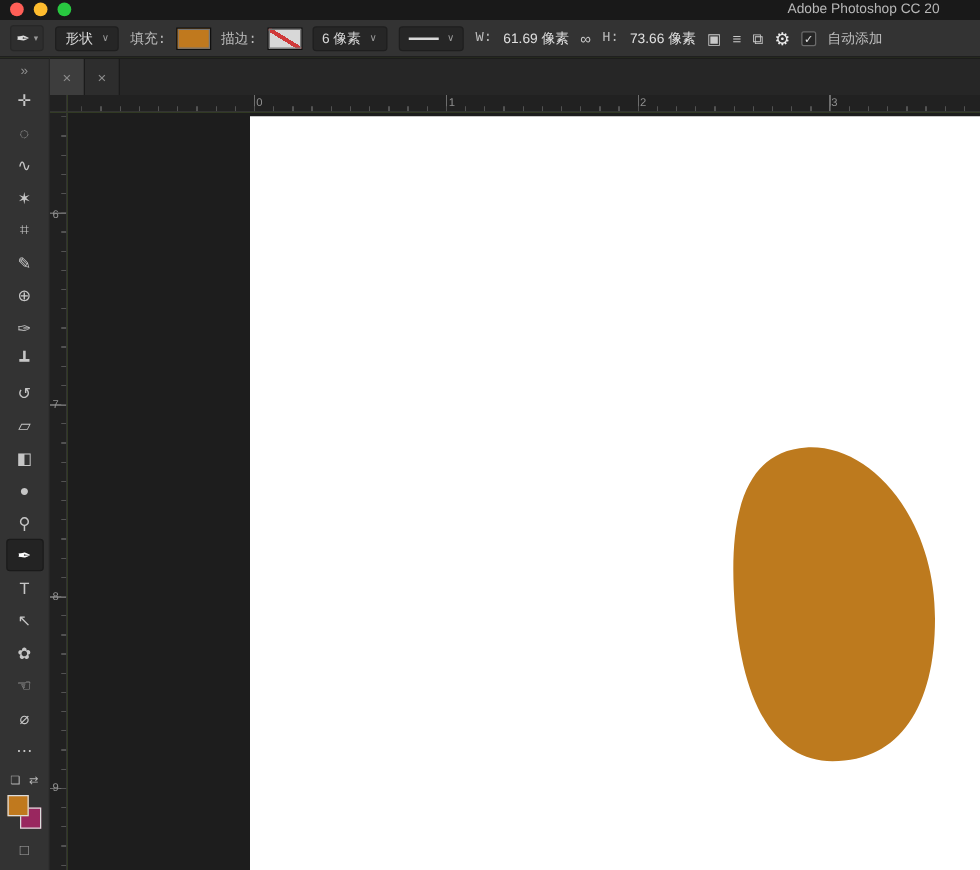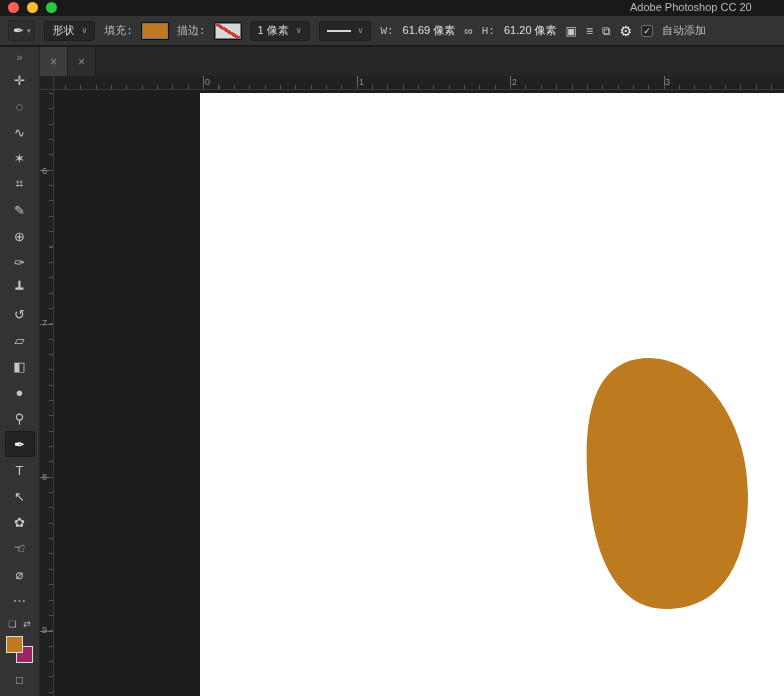--- a/index.html
+++ b/index.html
@@ -103,32 +103,32 @@
     </div>
     <div class="psselect obx">
       <span>形状</span>
       <span class="chev">∨</span>
     </div>
     <span class="oblabel obx">填充:</span>
     <span class="swatch obx" style="background: rgb(192, 121, 30);"></span>
     <span class="oblabel obx">描边:</span>
     <span class="swatch stroke-none obx"></span>
     <div class="psselect obx">
-      <span>1 像素</span>
+      <span>6 像素</span>
       <span class="chev">∨</span>
     </div>
     <div class="psselect obx">
       <span class="line-preview"></span>
       <span class="chev">∨</span>
     </div>
     <span class="oblabel obx">W:</span>
     <span class="obvalue obx">61.69 像素</span>
     <span class="obicon obx">∞</span>
     <span class="oblabel obx">H:</span>
-    <span class="obvalue obx">61.20 像素</span>
+    <span class="obvalue obx">73.66 像素</span>
     <span class="obicon obx">▣</span>
     <span class="obicon obx">≡</span>
     <span class="obicon obx">⧉</span>
     <span class="obicon bright obx">⚙</span>
     <span class="checkbox obx">
       <span>✓</span>
     </span>
     <span class="oblabel obx">自动添加</span>
   </div>
 

